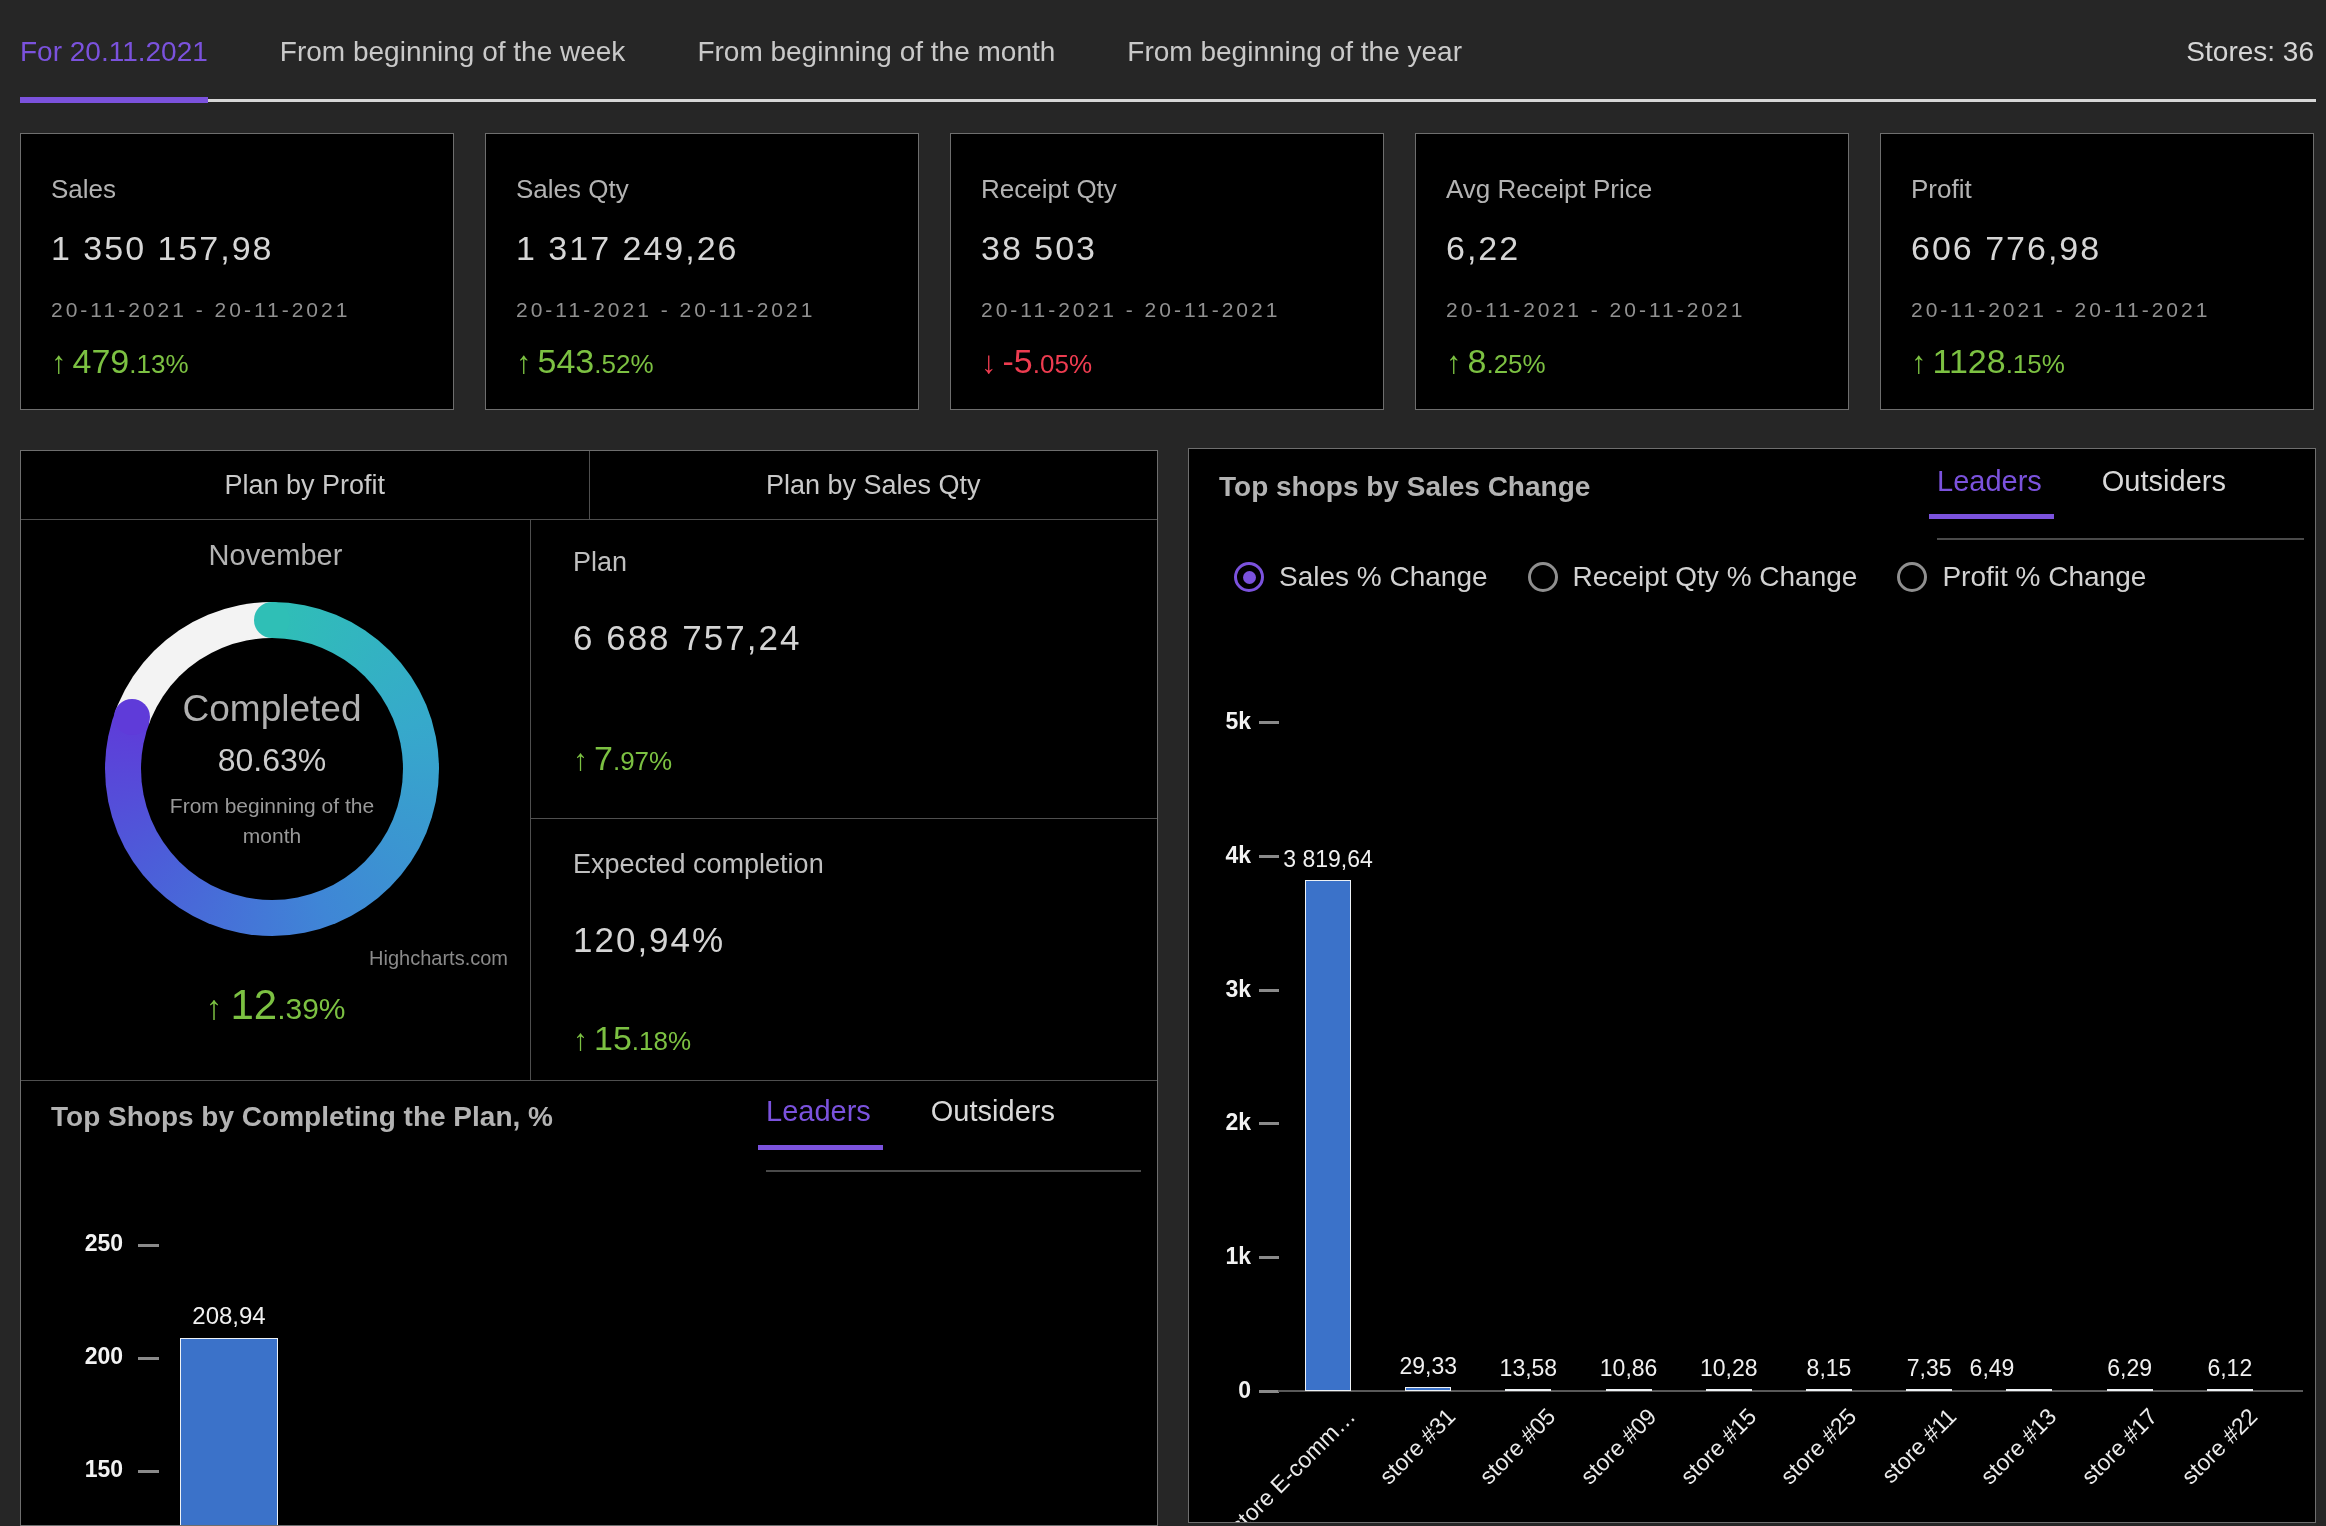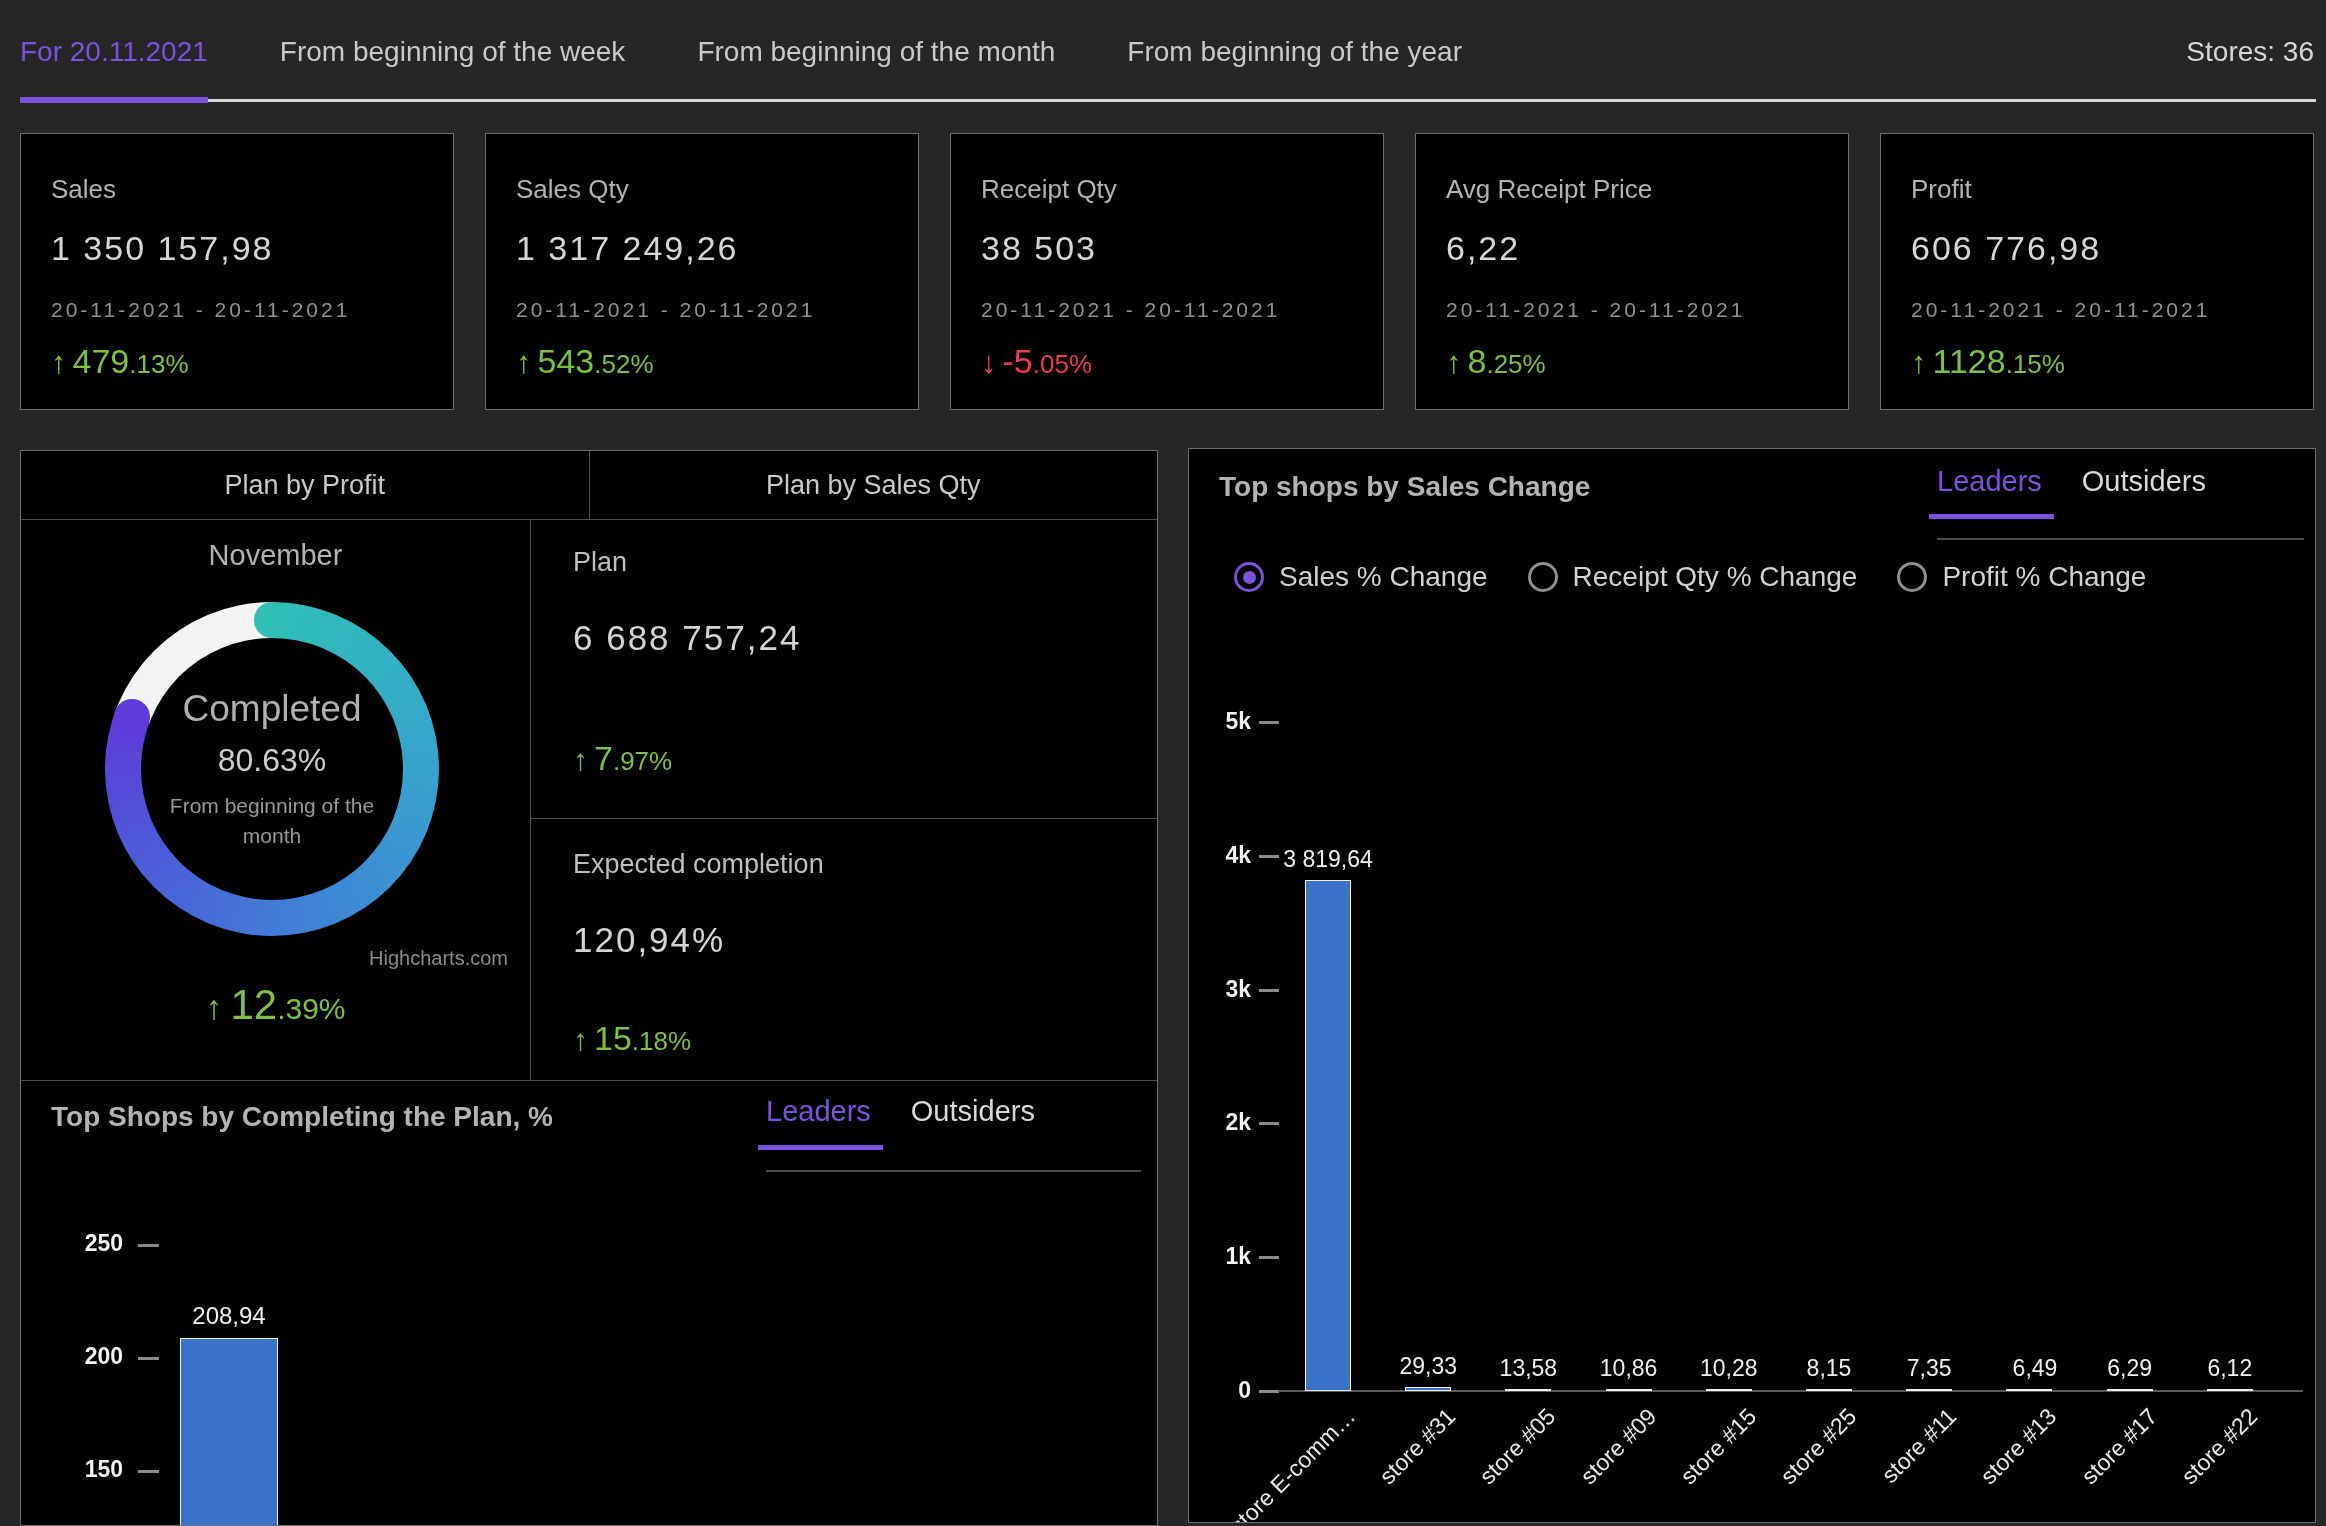--- a/index.html
+++ b/index.html
@@ -59,21 +59,21 @@
   .block-label{font-size:27px;color:#bfbfbf;}
   .block-value{font-size:35px;color:#d4d4d4;letter-spacing:2px;margin-top:40px;}
   .block-change{position:absolute;left:42px;color:#7cc142;}
   .block-change .arrow{font-size:30px;margin-right:6px;}
   .block-change .main{font-size:34px;}
   .block-change .rest{font-size:26px;}
 
   
   .plan-chart-section{position:absolute;left:0;top:630px;width:1136px;height:446px;overflow:hidden;}
   .sec-title{position:absolute;left:30px;font-size:28px;font-weight:700;color:#b3b3b3;white-space:nowrap;}
-  .subtabs{position:absolute;display:flex;gap:40px;}
+  .subtabs{position:absolute;display:flex;gap:60px;}
   .subtabs::after{content:'';position:absolute;left:0;right:0;bottom:0;height:2px;background:#4a4a4a;}
   .subtab{position:relative;font-size:29px;color:#d9d9d9;cursor:pointer;}
   .subtab.active{color:#7b52dd;}
   .subtab.active::after{content:'';position:absolute;left:-8px;right:-12px;bottom:0;height:5px;background:#7b52dd;z-index:2;}
   .lp-subtabs{left:745px;top:14px;width:375px;padding-bottom:22px;}
   .lp-subtabs .subtab{padding-bottom:22px;}
   .rp-subtabs{left:748px;top:16px;width:367px;padding-bottom:21px;}
   .rp-subtabs .subtab{padding-bottom:21px;}
 
   .ytick-label{position:absolute;text-align:right;font-size:23px;font-weight:700;color:#f2f2f2;}
@@ -248,21 +248,21 @@
         <div class="bar" style="left: 516.8px; width: 46px; top: 940px; height: 2px;"></div>
         <div class="bar-label" style="left: 459.8px; width: 160px; top: 906px; font-size: 23px;">10,28</div>
         <div class="cat-label" style="left: 383.8px; width: 170px; top: 954px;">store #15</div>
         <div class="bar" style="left: 617px; width: 46px; top: 940px; height: 2px;"></div>
         <div class="bar-label" style="left: 560px; width: 160px; top: 906px; font-size: 23px;">8,15</div>
         <div class="cat-label" style="left: 484px; width: 170px; top: 954px;">store #25</div>
         <div class="bar" style="left: 717.2px; width: 46px; top: 940px; height: 2px;"></div>
         <div class="bar-label" style="left: 660.2px; width: 160px; top: 906px; font-size: 23px;">7,35</div>
         <div class="cat-label" style="left: 584.2px; width: 170px; top: 954px;">store #11</div>
         <div class="bar" style="left: 817.4px; width: 46px; top: 940px; height: 2px;"></div>
-        <div class="bar-label" style="left: 766px; width: 160px; top: 906px; font-size: 23px;">6,49</div>
+        <div class="bar-label" style="left: 723px; width: 160px; top: 906px; font-size: 23px;">6,49</div>
         <div class="cat-label" style="left: 684.4px; width: 170px; top: 954px;">store #13</div>
         <div class="bar" style="left: 917.6px; width: 46px; top: 940px; height: 2px;"></div>
         <div class="bar-label" style="left: 860.6px; width: 160px; top: 906px; font-size: 23px;">6,29</div>
         <div class="cat-label" style="left: 784.6px; width: 170px; top: 954px;">store #17</div>
         <div class="bar" style="left: 1017.8px; width: 46px; top: 940px; height: 2px;"></div>
         <div class="bar-label" style="left: 960.8px; width: 160px; top: 906px; font-size: 23px;">6,12</div>
         <div class="cat-label" style="left: 884.8px; width: 170px; top: 954px;">store #22</div>
       </div>
   </div>
 

